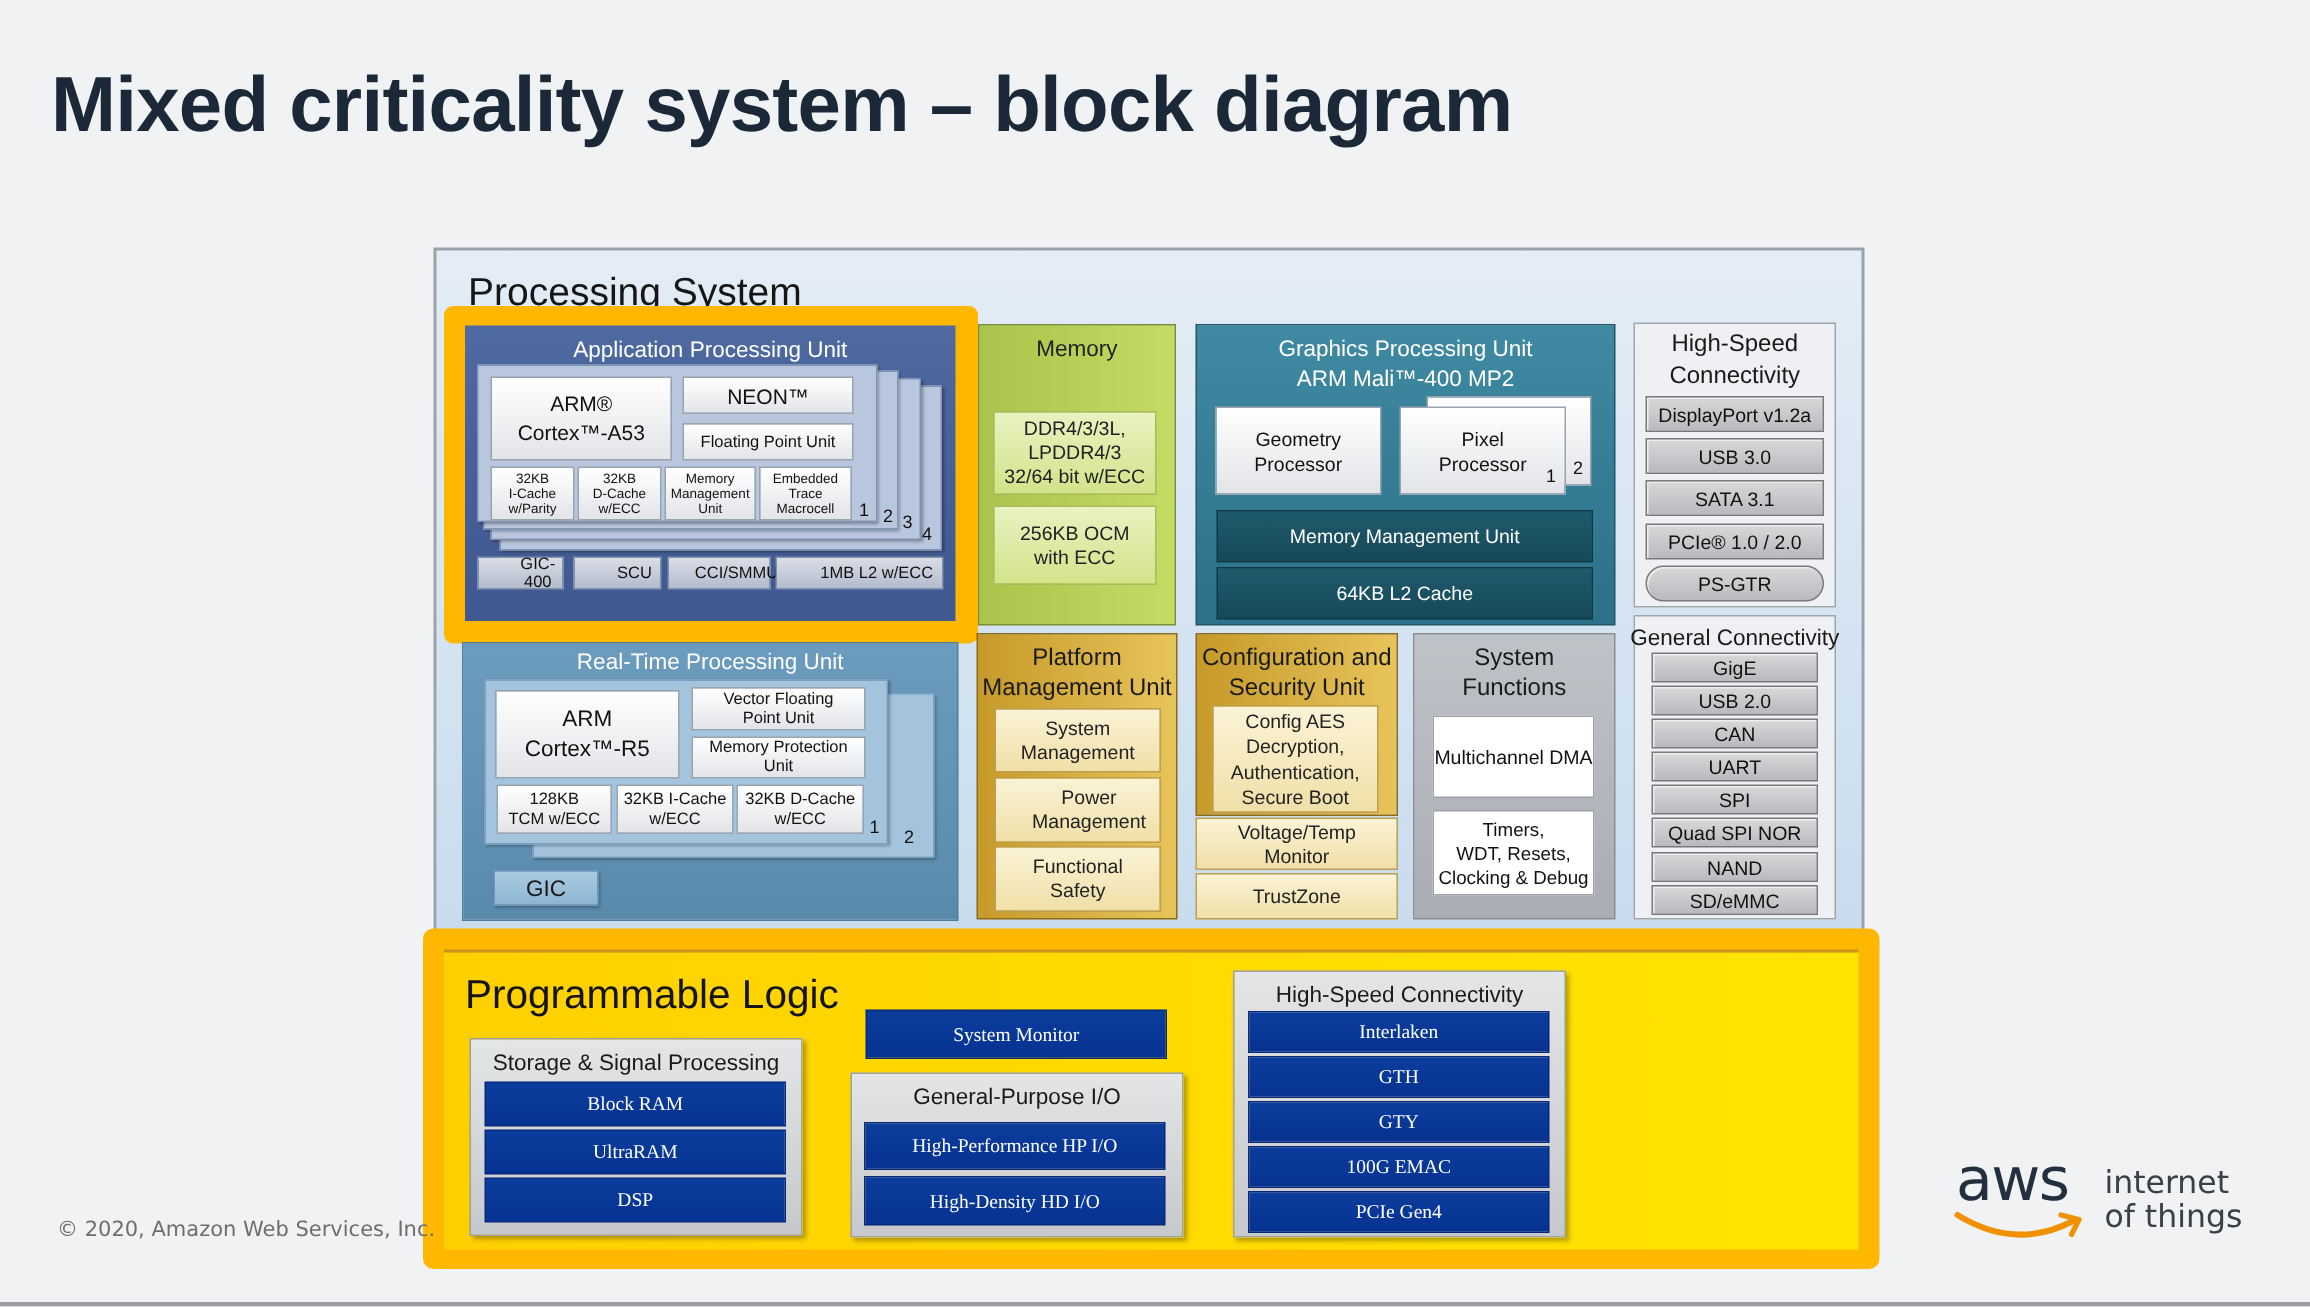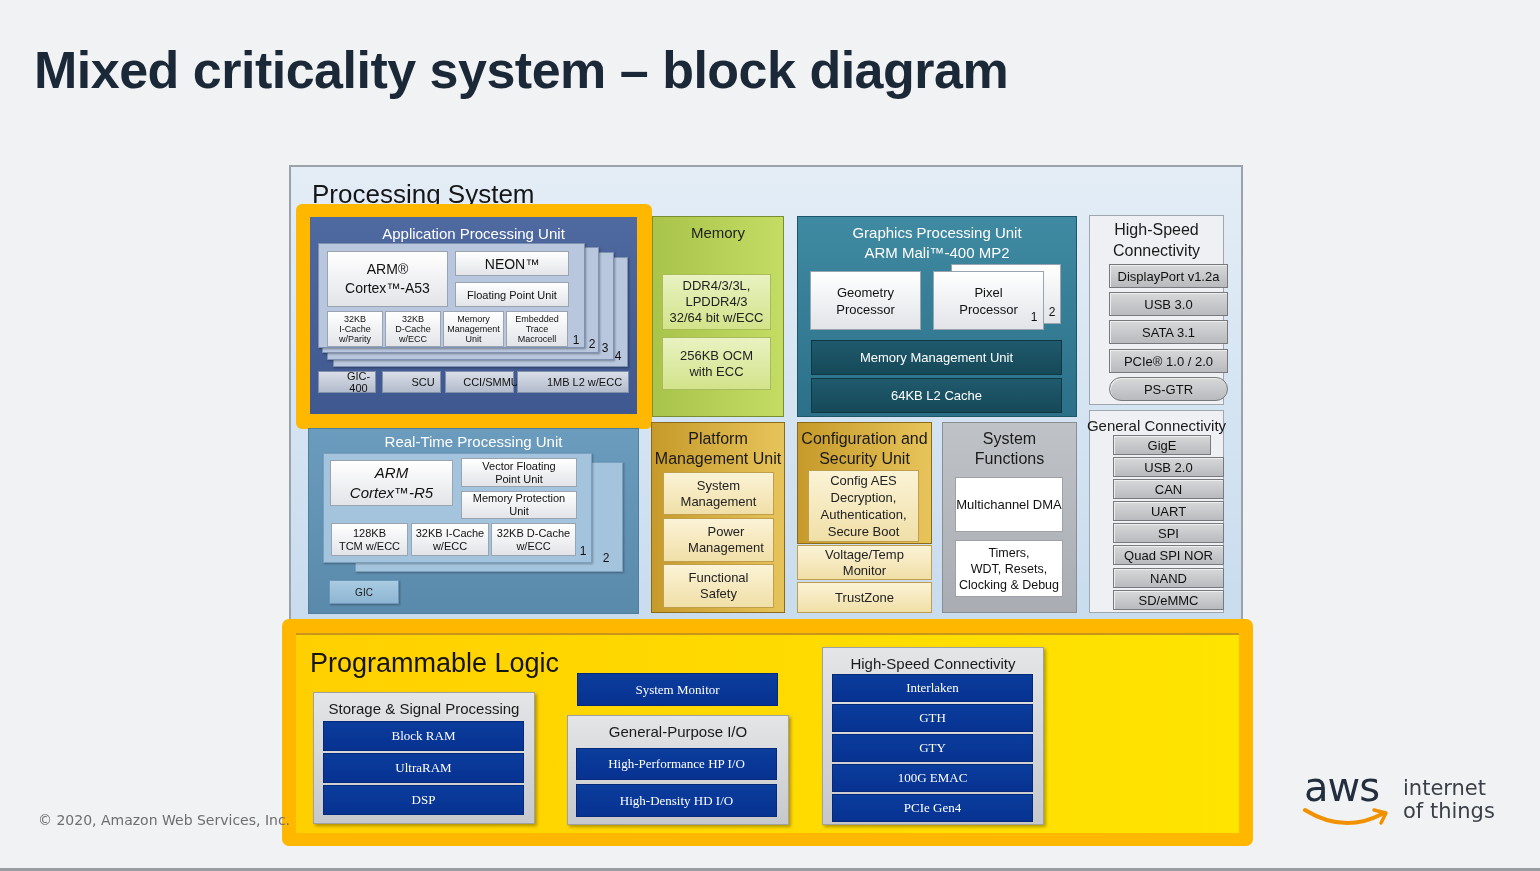--- a/index.html
+++ b/index.html
@@ -28,21 +28,21 @@
   .mem { left: 652px; top: 216px; width: 132px; height: 201px; background: linear-gradient(90deg, #a9c44a, #c4dc64); border: 1px solid #7a8e30; }
   .mem-in { background: linear-gradient(#e9f2c1, #d2e38a); border: 1px solid #a9bb5a; color: #222; font-size: 13px; line-height: 16px; }
 
   
   .gpu { left: 797px; top: 216px; width: 280px; height: 201px; background: linear-gradient(#3f8aa2, #2c7089); border: 1px solid #1e5668; }
   .gpu-dark { background: linear-gradient(#1f5a6d, #164958); border: 1px solid #0f3845; color: #fff; font-size: 13px; }
 
   
   .hsc { left: 1089px; top: 215px; width: 135px; height: 190px; background: #eef0f3; border: 1px solid #a0a6ad; }
   .gc { left: 1089px; top: 410px; width: 135px; height: 203px; background: #eef0f3; border: 1px solid #a0a6ad; }
-  .conn { background: linear-gradient(#d7d8da, #b9babd); border: 1px solid #77797c; color: #111; font-size: 13px; box-shadow: inset 1px 1px 0 #eee; margin-left: 12px; }
+  .conn { background: linear-gradient(#d7d8da, #b9babd); border: 1px solid #77797c; color: #111; font-size: 13px; box-shadow: inset 1px 1px 0 #eee; }
 
   
   .rpu { left: 308px; top: 428px; width: 331px; height: 186px; background: linear-gradient(#6b9bbd, #5a8aab); border: 1px solid #4f7f9f; }
   .rstack { background: #a4c4dd; border: 1px solid #7aa0bd; box-shadow: 1px 1px 2px rgba(0,0,0,.3); }
 
   
   .gold { background: linear-gradient(90deg, #c69a2a, #e7c45b); border: 1px solid #8c6b18; }
   .gold-in { background: linear-gradient(#fbf3d6, #f0dfa7); border: 1px solid #bf9f4e; color: #222; font-size: 13px; line-height: 16px; }
   .sysf { background: linear-gradient(#bfc3c8, #a9adb3); border: 1px solid #8a8e93; }
   .sysf-in { background: #fff; border: 1px solid #9ea2a7; color: #111; font-size: 13px; line-height: 16px; }
@@ -124,48 +124,48 @@
 <div class="abs c" style="left:1089px;top:219px;width:135px;height:42px;font-size:16px;line-height:21px;color:#1a1a1a;white-space:pre-line;">High-Speed
 Connectivity</div>
 <div class="abs c conn" style="left:1097px;top:264px;width:119px;height:24px;">DisplayPort v1.2a</div>
 <div class="abs c conn" style="left:1097px;top:292px;width:119px;height:24px;">USB 3.0</div>
 <div class="abs c conn" style="left:1097px;top:320px;width:119px;height:24px;">SATA 3.1</div>
 <div class="abs c conn" style="left:1097px;top:349px;width:119px;height:24px;">PCIe® 1.0 / 2.0</div>
 <div class="abs c conn" style="left:1097px;top:377px;width:119px;height:24px;border-radius:12px;">PS-GTR</div>
 
 <div class="abs gc"></div>
 <div class="abs c" style="left:1089px;top:415px;width:135px;height:20px;font-size:15px;color:#1a1a1a;white-space:nowrap;">General Connectivity</div>
-<div class="abs c conn" style="left:1101px;top:435px;width:98px;height:20px;">GigE</div>
+<div class="abs c conn" style="left:1101px;top:435px;width:111px;height:20px;">GigE</div>
 <div class="abs c conn" style="left:1101px;top:457px;width:111px;height:20px;">USB 2.0</div>
 <div class="abs c conn" style="left:1101px;top:479px;width:111px;height:20px;">CAN</div>
 <div class="abs c conn" style="left:1101px;top:501px;width:111px;height:20px;">UART</div>
 <div class="abs c conn" style="left:1101px;top:523px;width:111px;height:20px;">SPI</div>
 <div class="abs c conn" style="left:1101px;top:545px;width:111px;height:20px;">Quad SPI NOR</div>
 <div class="abs c conn" style="left:1101px;top:568px;width:111px;height:20px;">NAND</div>
 <div class="abs c conn" style="left:1101px;top:590px;width:111px;height:20px;">SD/eMMC</div>
 
 <div class="abs rpu"></div>
 <div class="abs c hdr-w" style="left:308px;top:430px;width:331px;height:22px;">Real-Time Processing Unit</div>
 <div class="abs rstack" style="left:355px;top:462px;width:268px;height:110px;"></div>
 <div class="abs rstack" style="left:323px;top:453px;width:269px;height:110px;"></div>
 <div class="abs c num" style="left:577px;top:544px;width:12px;height:14px;">1</div>
 <div class="abs c num" style="left:600px;top:551px;width:12px;height:14px;">2</div>
-<div class="abs c wbox" style="left:330px;top:460px;width:123px;height:46px;font-size:15px;line-height:20px;white-space:pre-line;font-style:italic;">ARM
+<div class="abs c wbox" style="left:330px;top:460px;width:123px;height:59px;font-size:15px;line-height:20px;white-space:pre-line;">ARM
 Cortex™-R5</div>
 <div class="abs c wbox" style="left:461px;top:458px;width:116px;height:29px;font-size:11px;line-height:13px;white-space:pre-line;">Vector Floating
 Point Unit</div>
 <div class="abs c wbox" style="left:461px;top:491px;width:116px;height:28px;font-size:11px;line-height:13px;white-space:pre-line;">Memory Protection
 Unit</div>
 <div class="abs c wbox" style="left:331px;top:523px;width:77px;height:33px;font-size:11px;line-height:13px;white-space:pre-line;">128KB
 TCM w/ECC</div>
 <div class="abs c wbox" style="left:411px;top:523px;width:78px;height:33px;font-size:11px;line-height:13px;white-space:pre-line;">32KB I-Cache
 w/ECC</div>
 <div class="abs c wbox" style="left:491px;top:523px;width:85px;height:33px;font-size:11px;line-height:13px;white-space:pre-line;">32KB D-Cache
 w/ECC</div>
-<div class="abs c" style="left:329px;top:580px;width:70px;height:24px;background:linear-gradient(#a9cbe2,#8db5d2);border:1px solid #6d97b8;font-size:10px;color:#1a1a1a;box-shadow:1px 1px 2px rgba(0,0,0,.3);">GIC</div>
+<div class="abs c" style="left:329px;top:580px;width:70px;height:24px;background:linear-gradient(#a9cbe2,#8db5d2);border:1px solid #6d97b8;font-size:15px;color:#1a1a1a;box-shadow:1px 1px 2px rgba(0,0,0,.3);">GIC</div>
 
 <div class="abs gold" style="left:651px;top:422px;width:134px;height:191px;"></div>
 <div class="abs c hdr-d" style="left:651px;top:428px;width:134px;height:42px;white-space:pre-line;">Platform
 Management Unit</div>
 <div class="abs c gold-in" style="left:663px;top:472px;width:111px;height:43px;white-space:pre-line;">System
 Management</div>
 <div class="abs c gold-in" style="left:663px;top:518px;width:111px;height:44px;white-space:pre-line;padding-left:15px;">Power
 Management</div>
 <div class="abs c gold-in" style="left:663px;top:564px;width:111px;height:44px;white-space:pre-line;">Functional
 Safety</div>

